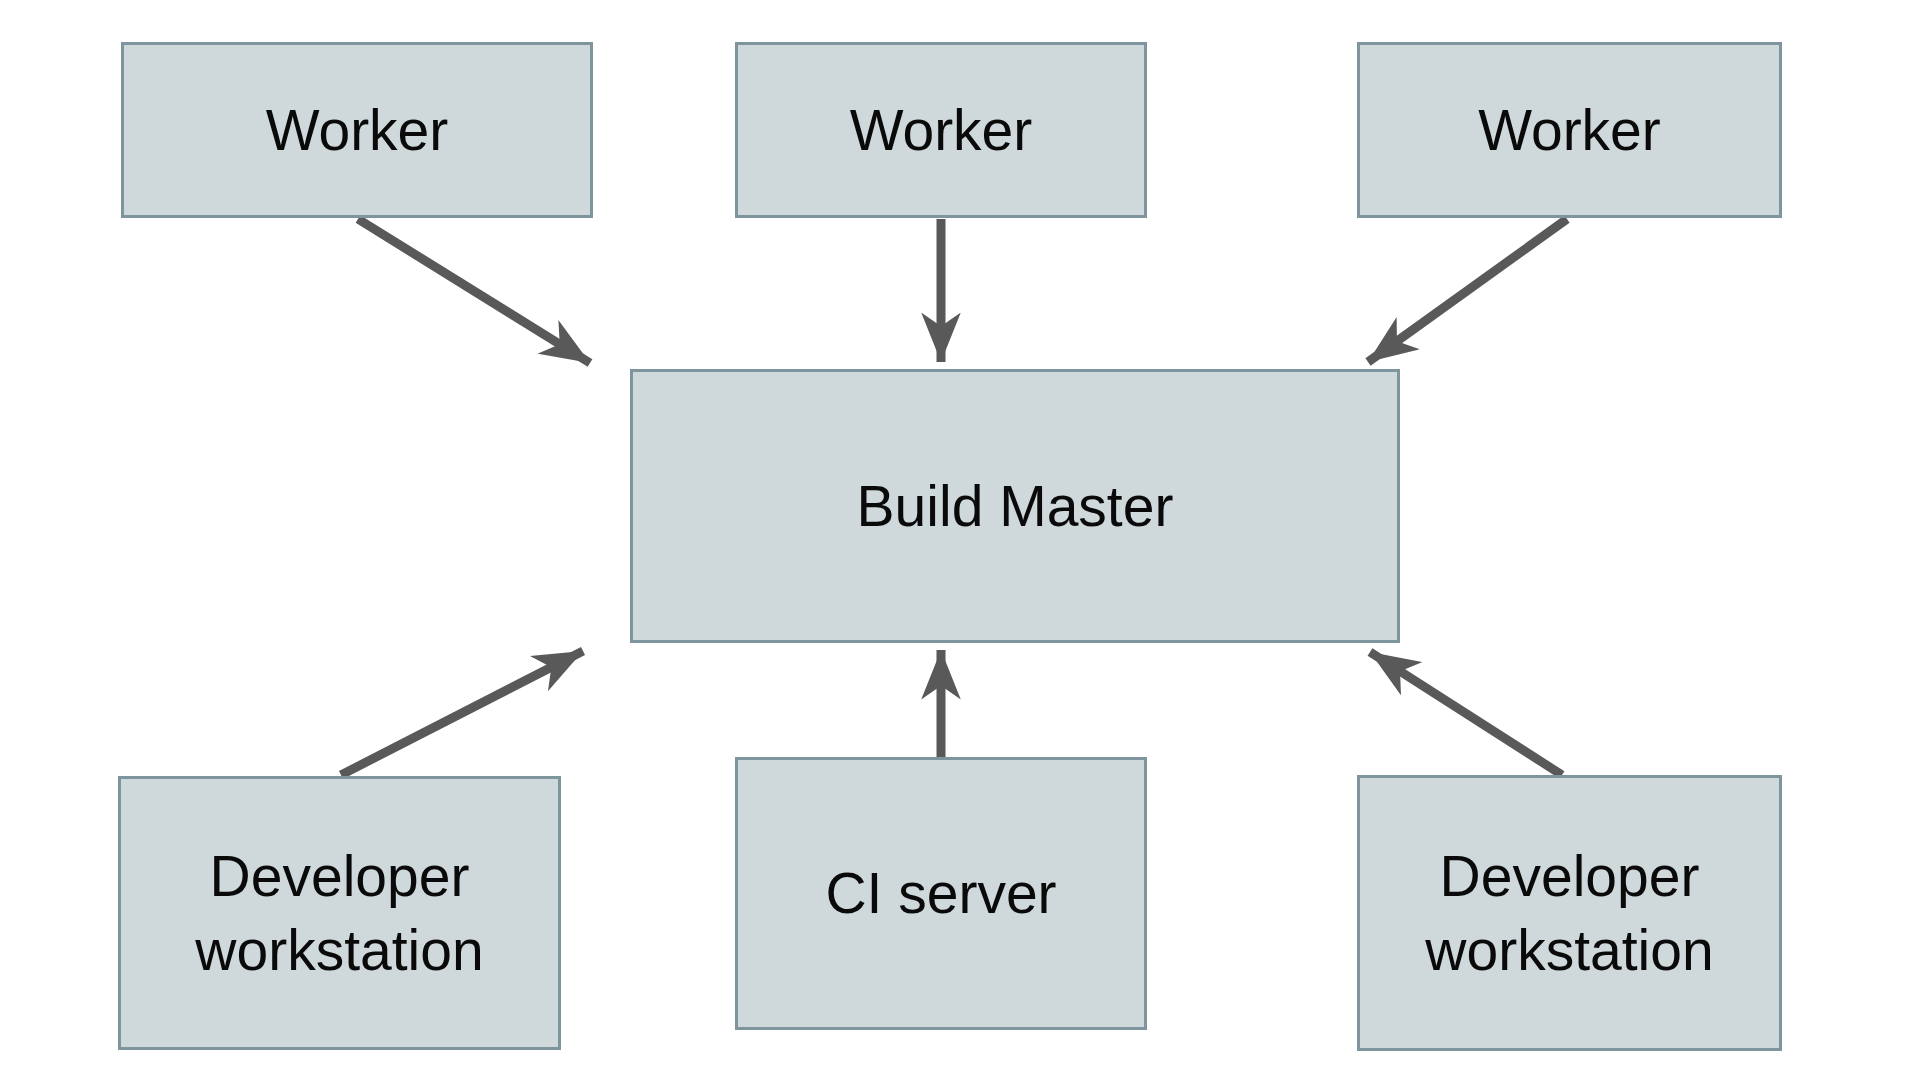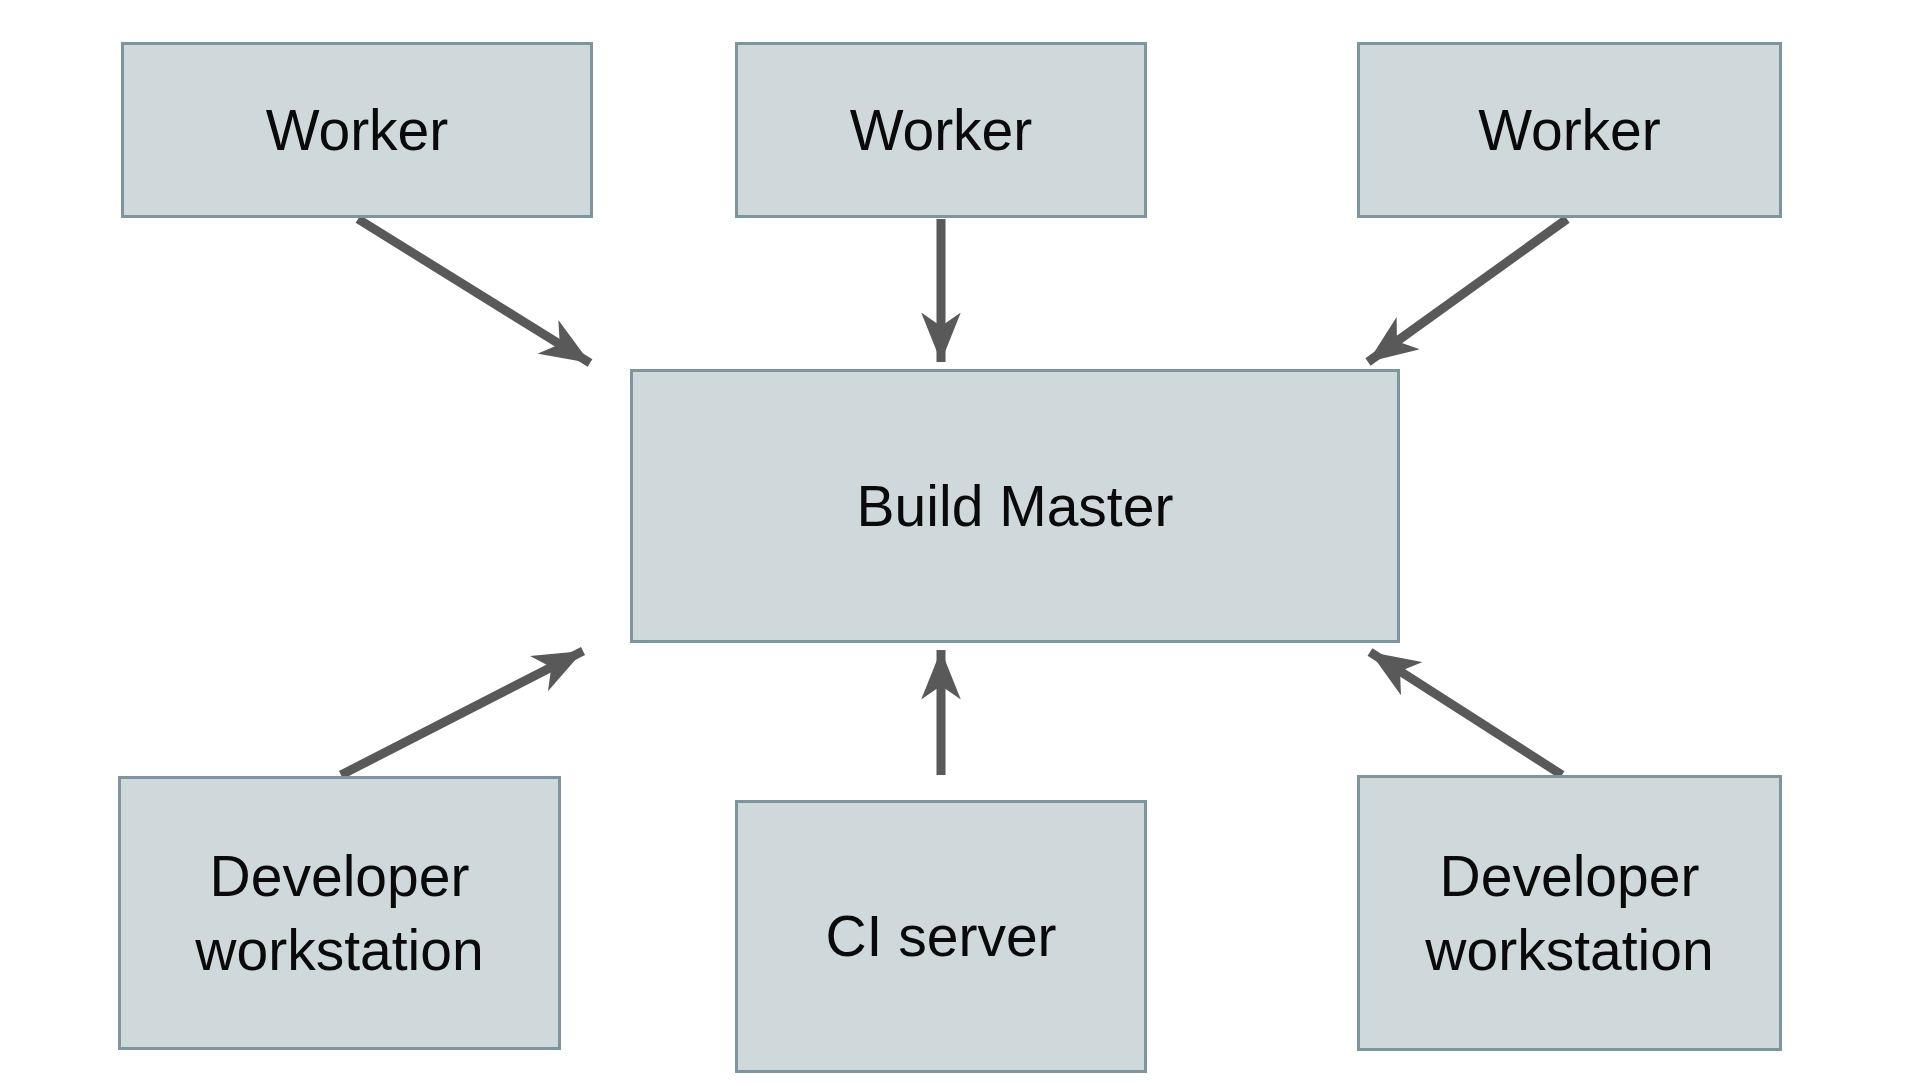--- a/index.html
+++ b/index.html
@@ -80,21 +80,21 @@
   </div>
 
   <div class="node" style="left:590px; top:369px; width:770px; height:274px;margin-left:40px;">
     <span class="node-label">Build Master</span>
   </div>
 
   <div class="node" style="left:118px; top:776px; width:443px; height:274px;">
     <span class="node-label">Developer workstation</span>
   </div>
 
-  <div class="node" style="left:735px; top:800px; width:412px; height:273px;">
+  <div class="node" style="left:735px; top:757px; width:412px; height:273px;">
     <span class="node-label">CI server</span>
   </div>
 
   <div class="node" style="left:1357px; top:775px; width:425px; height:276px;">
     <span class="node-label">Developer workstation</span>
   </div>
 
 </div>
 
 </body></html>

